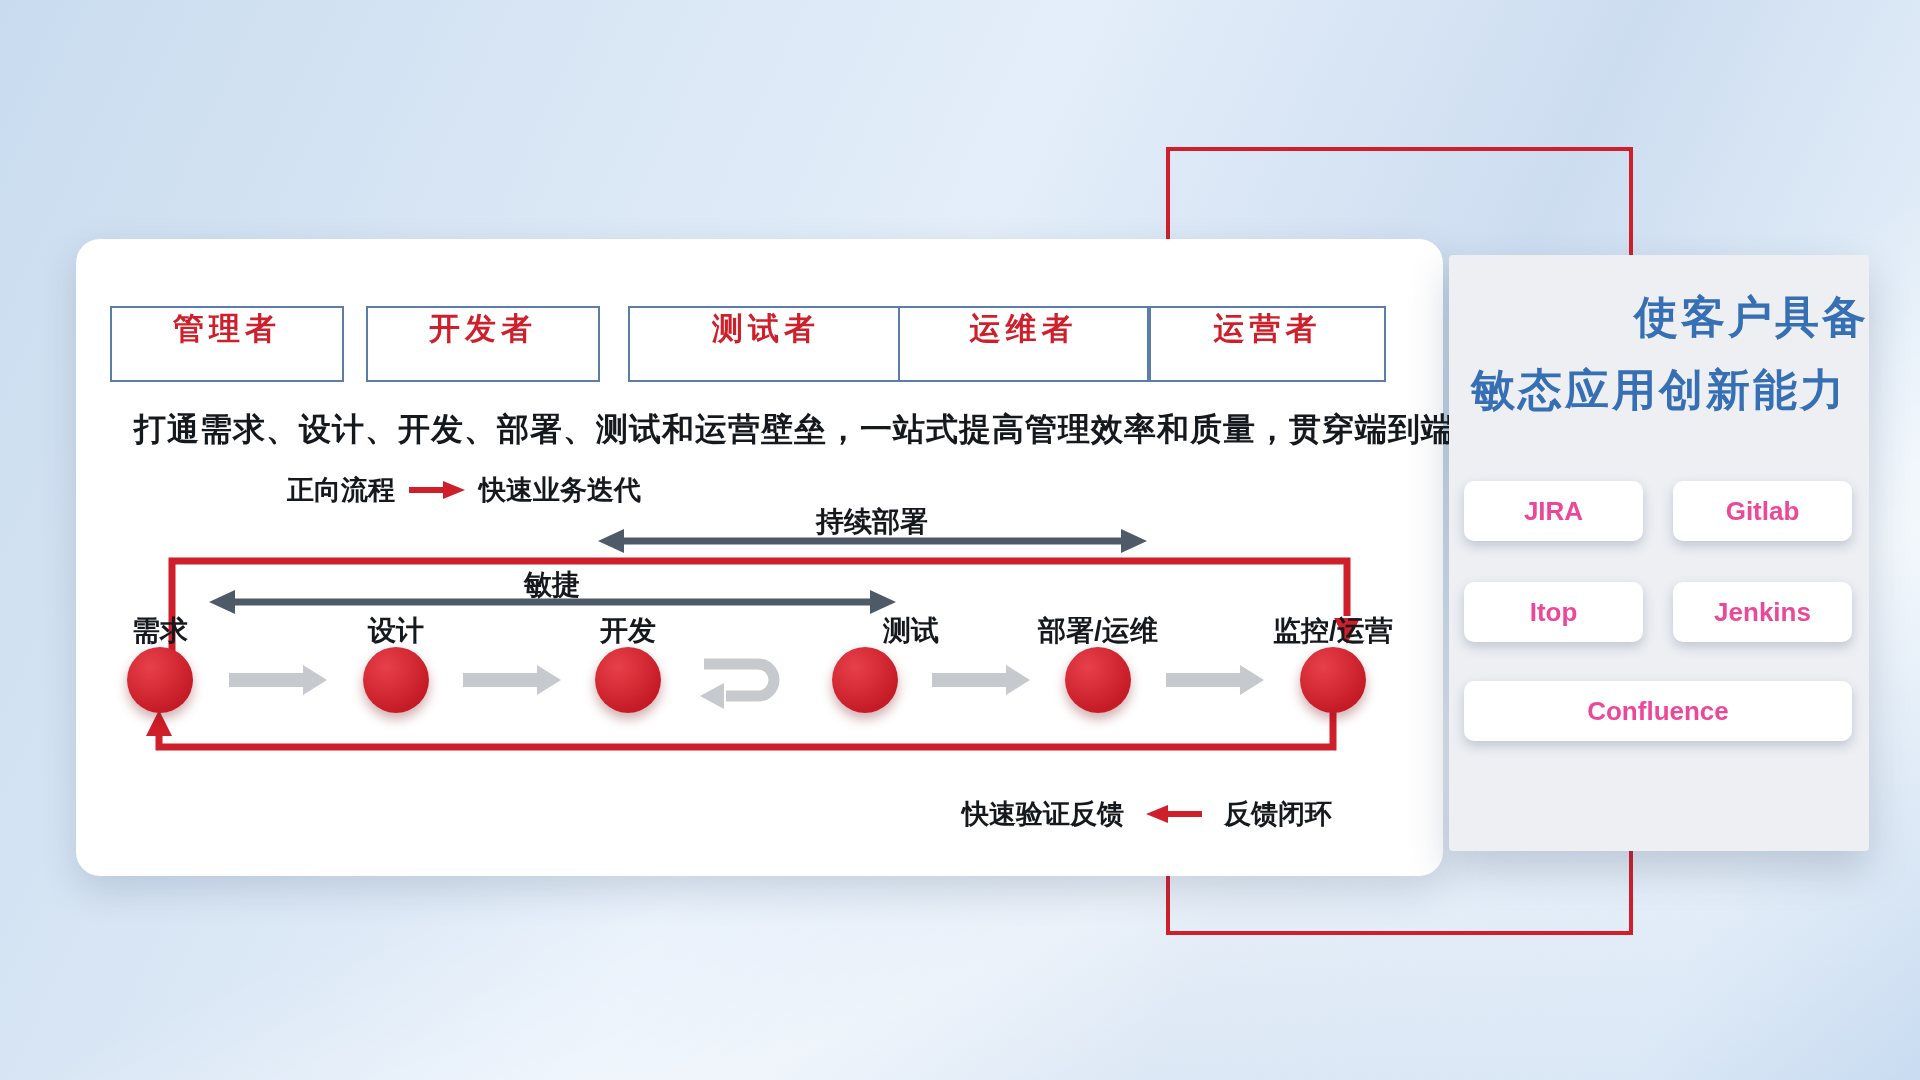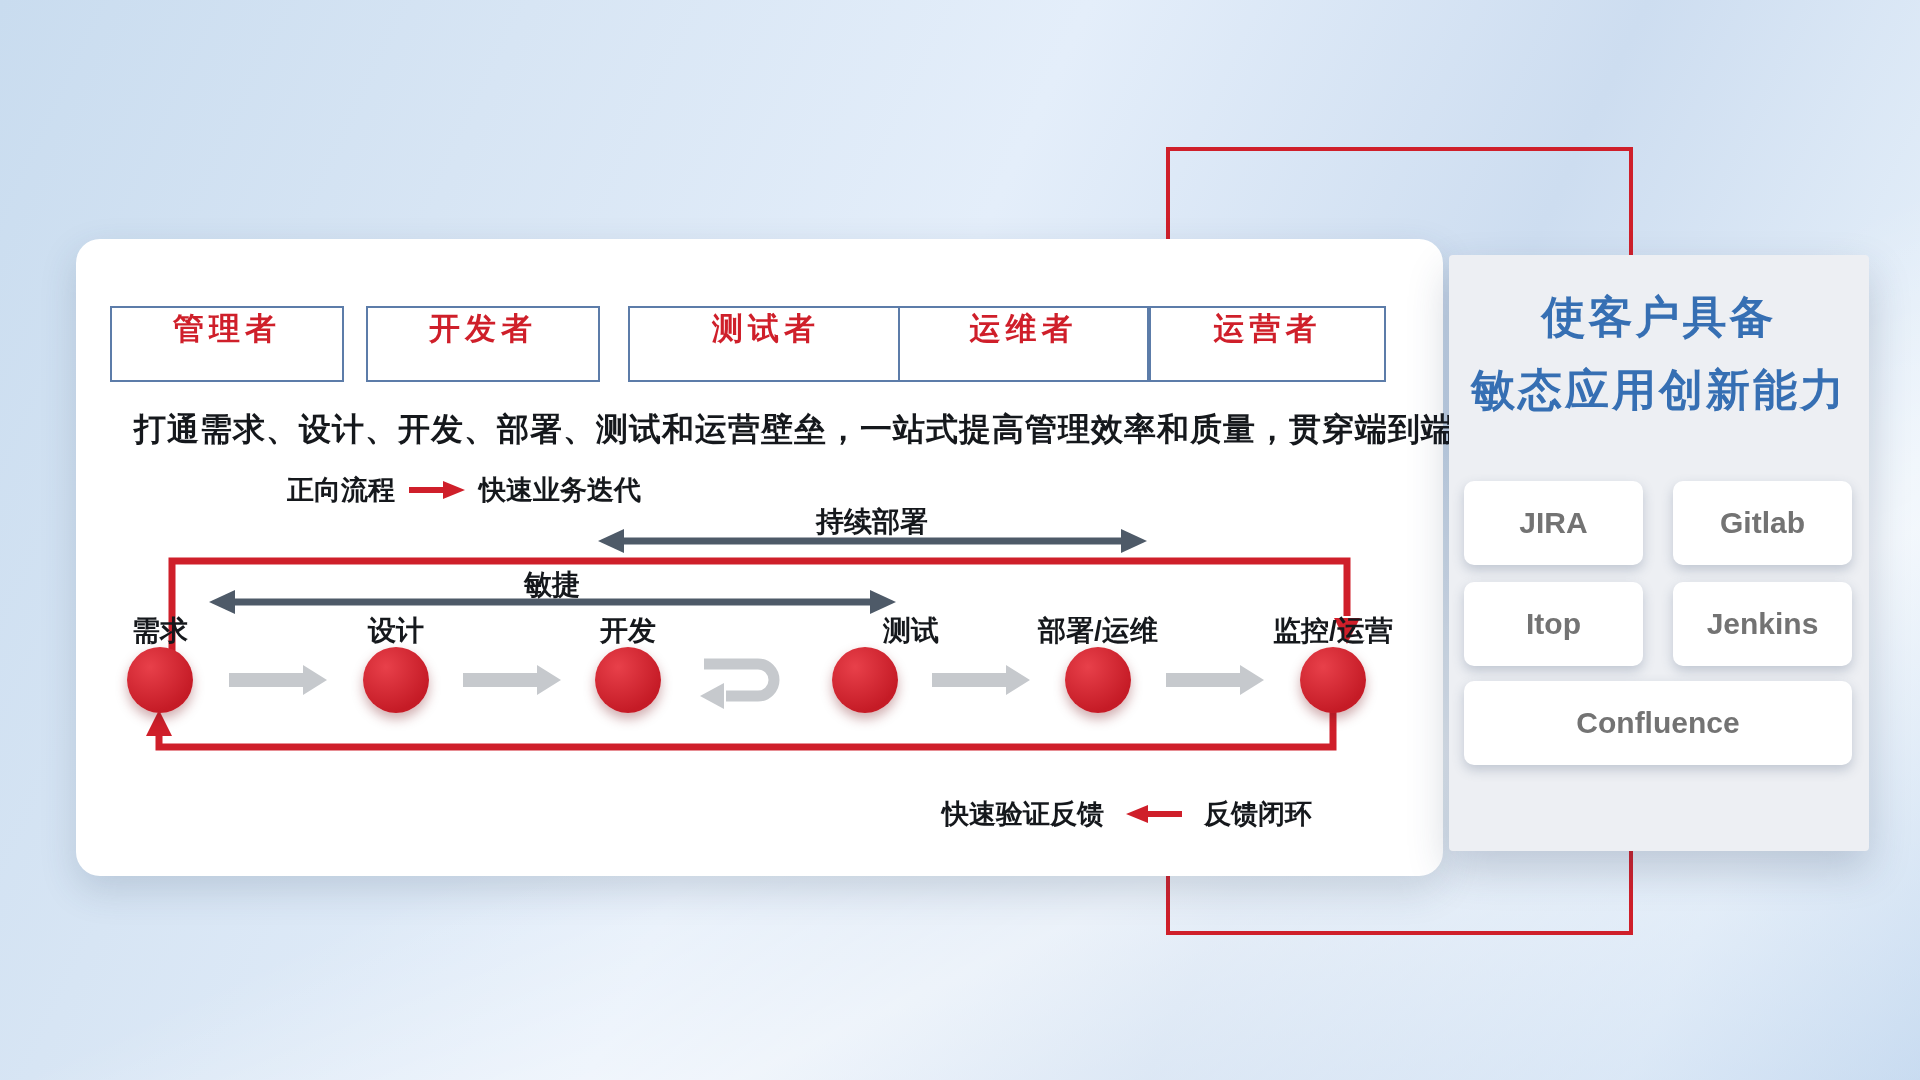--- a/index.html
+++ b/index.html
@@ -19,40 +19,40 @@
 
   .role-box{position:absolute;top:306px;height:76px;background:#fff;border:2px solid #5c7ca9;
     display:flex;align-items:flex-start;justify-content:center;font-size:31px;font-weight:bold;
     color:#cf1f2a;letter-spacing:5px;box-sizing:border-box;z-index:4;}
 
   .headline{position:absolute;left:134px;top:408px;font-size:32px;font-weight:bold;color:#15181c;
     letter-spacing:1px;z-index:4;white-space:nowrap;}
 
   .legend{position:absolute;display:flex;align-items:center;font-weight:bold;color:#15181c;z-index:4;}
   .legend-forward{left:287px;top:472px;gap:14px;font-size:27px;}
-  .legend-feedback{left:942px;top:796px;gap:22px;font-size:27px;}
+  .legend-feedback{left:962px;top:796px;gap:22px;font-size:27px;}
 
   .range-label{position:absolute;transform:translateX(-50%);font-size:28px;font-weight:bold;
     color:#15181c;z-index:4;white-space:nowrap;}
 
   .stage-label{position:absolute;top:612px;transform:translateX(-50%);font-size:28px;font-weight:bold;
     color:#15181c;z-index:5;white-space:nowrap;}
   .stage-dot{position:absolute;top:647px;width:66px;height:66px;border-radius:50%;
     background:radial-gradient(circle at 35% 30%,#e8404a,#c51b26 72%);
     box-shadow:0 6px 12px rgba(120,20,25,.35);transform:translateX(-50%);z-index:5;}
 
   .panel{position:absolute;left:1449px;top:255px;width:420px;height:596px;background:#edeff3;
     border-radius:4px;box-shadow:0 18px 42px rgba(40,60,90,.22);z-index:6;}
   .panel-title{position:absolute;left:0;width:100%;text-align:center;color:#366fb3;
     font-weight:bold;font-size:44px;letter-spacing:3px;white-space:nowrap;}
-  .panel-title.line1{top:33px;}
+  .panel-title.line1{top:33px;text-align:right;}
   .panel-title.line2{top:106px;}
-  .tool-btn{position:absolute;height:84px;background:#ffffff;border-radius:10px;
+  .tool-btn{position:absolute;height:60px;background:#ffffff;border-radius:10px;
     box-shadow:0 5px 12px rgba(60,80,110,.25);display:flex;align-items:center;justify-content:center;
-    color:#737373;font-weight:bold;font-size:30px;}
+    color:#ec4899;font-weight:bold;font-size:26px;}
 </style>
 </head>
 <body>
 
 <div class="stage">
 
   <div class="red-frame"></div>
 
   <div class="card"></div>
 

